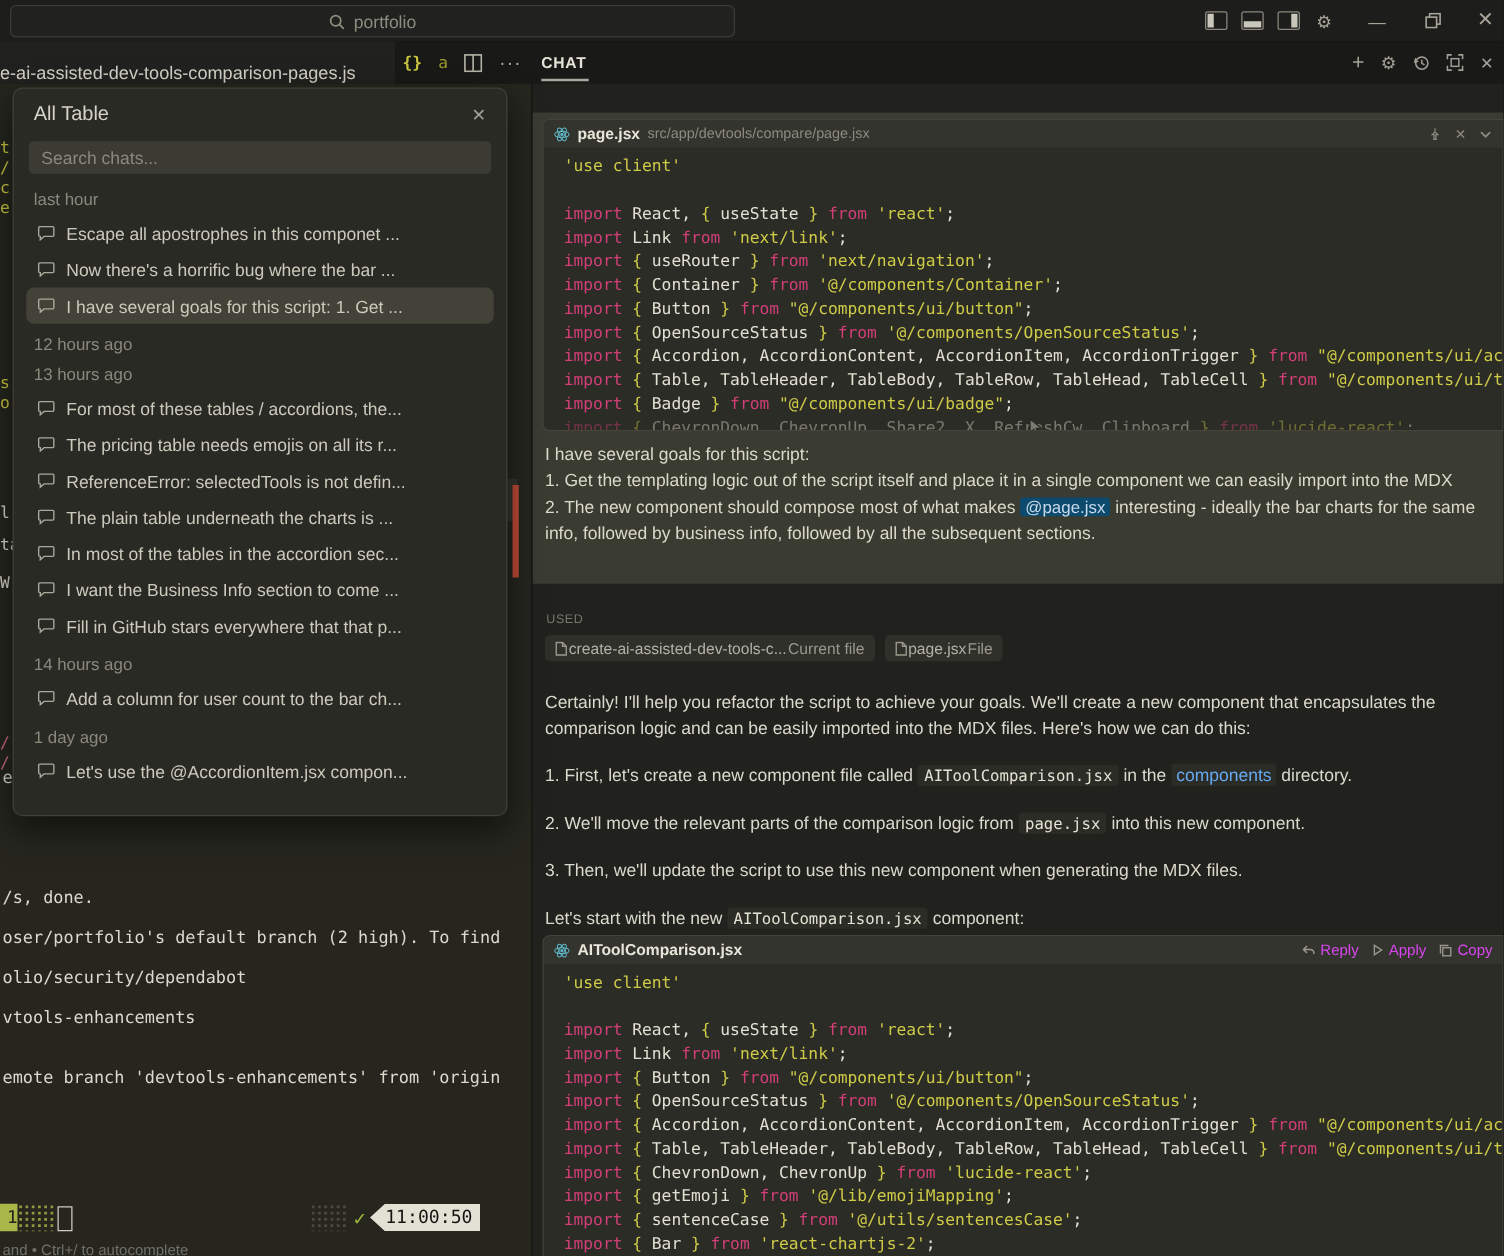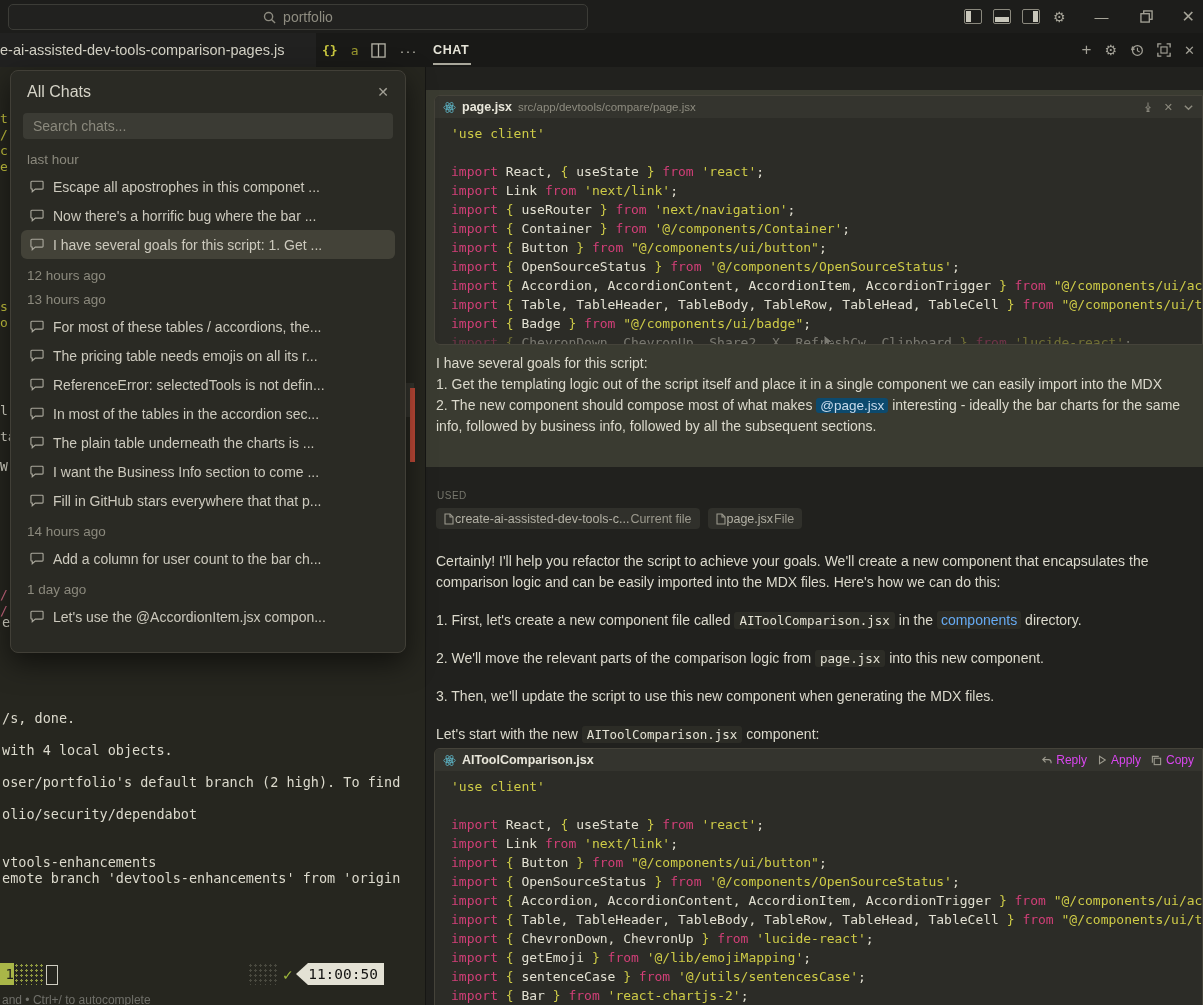--- a/index.html
+++ b/index.html
@@ -12,21 +12,21 @@
   .proj-search{position:absolute;left:8px;top:4px;width:578px;height:24px;background:#21211f;
     border:1px solid #3c3c37;border-radius:5px;display:flex;align-items:center;justify-content:center;
     gap:7px;color:#8e8c80;font-size:14px;cursor:default;}
   .winbtns{position:absolute;right:6px;top:0;height:33px;display:flex;align-items:center;gap:11px;color:#9c9a8e;}
   .dockicon{width:16px;height:13px;border:1.5px solid #8a887d;border-radius:2px;position:relative;}
   .dockicon .fill{position:absolute;background:#c9c7bb;}
   .glyphbtn{font-size:14px;line-height:1;color:#a7a599;padding:0 2px;cursor:default}
 
   
   .tabbar{position:absolute;left:0;top:33px;width:100%;height:34px;background:#191917;}
-  .edit-tab{position:absolute;left:0;top:0;width:316px;height:34px;background:#212120;display:flex;align-items:center;
+  .edit-tab{position:absolute;left:0;top:0;width:316px;height:34px;background:#212120;display:flex;align-items:flex-end;
     overflow:hidden;font-size:14.5px;color:#d3d1c5;white-space:nowrap;}
   .tab-icons{position:absolute;left:322px;top:0;height:34px;display:flex;align-items:center;gap:13px;}
   .braces{font-family:"DejaVu Sans Mono",monospace;font-size:13px;color:#c9c73f;font-weight:bold;}
   .frag-a{font-family:"DejaVu Sans Mono",monospace;font-size:13px;color:#9b992f;}
   .chat-tab{position:absolute;left:433px;top:0;height:34px;display:flex;align-items:center;
     font-size:12.5px;font-weight:bold;letter-spacing:.6px;color:#e6e4d8;}
   .chat-tab-underline{position:absolute;left:433px;top:30px;width:38px;height:2px;background:#a9a79b;}
   .chatpanel-icons{position:absolute;right:8px;top:0;height:34px;display:flex;align-items:center;gap:13px;color:#a3a197;}
 
   
@@ -192,40 +192,39 @@
         <span class="frag" style="left: 0px; top: 392px; color: rgb(220, 218, 205);">W</span>
         <span class="frag" style="left: 0px; top: 520px; color: rgb(208, 106, 132);">/</span>
         <span class="frag" style="left: 0px; top: 536px; color: rgb(208, 106, 132);">/</span>
         <span class="frag" style="left: 398px; top: 332px; color: rgb(155, 153, 47);">ur</span>
       </div>
     <div class="scroll-thumb"></div>
     <div class="err-marker"></div>
     <div class="termlines" id="termlines">
         <div class="termline">ent (use "git add" to track)</div>
         <div class="termline">/s, done.</div>
-        <div class="termline">with 4 local objects.</div>
         <div class="termline">oser/portfolio's default branch (2 high). To find</div>
         <div class="termline">olio/security/dependabot</div>
         <div class="termline">vtools-enhancements</div>
         <div class="termline">emote branch 'devtools-enhancements' from 'origin</div>
       </div>
     <div class="statusbar">
       <span class="seg-green">1</span>
       <span class="seg-dither"></span>
       <span class="term-cursor"></span>
       <span class="seg-dither2"></span>
       <span class="check">✓</span>
       <span class="time-badge">11:00:50</span>
     </div>
     <div class="hint">and • Ctrl+/ to autocomplete</div>
   </div>
 
   <div class="chats-pop">
     <div class="chats-head">
-      <span class="chats-title">All Chats</span>
+      <span class="chats-title">All Table</span>
       <span class="chats-close">✕</span>
     </div>
     <div class="chats-search">
       <input type="text" placeholder="Search chats..." style="">
     </div>
     <div class="chats-list" id="chatlist">
         <div class="group-label">last hour</div>
         <div class="chat-item">
           <svg class="bubble" width="14" height="13" viewBox="0 0 16 15">
             <path d="M2 1.5 h12 a1 1 0 0 1 1 1 v7 a1 1 0 0 1 -1 1 h-8 l-3.5 3 v-3 h-0.5 a1 1 0 0 1 -1 -1 v-7 a1 1 0 0 1 1 -1 Z" fill="none" stroke="#aaa89c" stroke-width="1.3"></path>
@@ -261,27 +260,27 @@
         <div class="chat-item">
           <svg class="bubble" width="14" height="13" viewBox="0 0 16 15">
             <path d="M2 1.5 h12 a1 1 0 0 1 1 1 v7 a1 1 0 0 1 -1 1 h-8 l-3.5 3 v-3 h-0.5 a1 1 0 0 1 -1 -1 v-7 a1 1 0 0 1 1 -1 Z" fill="none" stroke="#aaa89c" stroke-width="1.3"></path>
           </svg>
           <span>ReferenceError: selectedTools is not defin...</span>
         </div>
         <div class="chat-item">
           <svg class="bubble" width="14" height="13" viewBox="0 0 16 15">
             <path d="M2 1.5 h12 a1 1 0 0 1 1 1 v7 a1 1 0 0 1 -1 1 h-8 l-3.5 3 v-3 h-0.5 a1 1 0 0 1 -1 -1 v-7 a1 1 0 0 1 1 -1 Z" fill="none" stroke="#aaa89c" stroke-width="1.3"></path>
           </svg>
+          <span>The plain table underneath the charts is ...</span>
+        </div>
+        <div class="chat-item">
+          <svg class="bubble" width="14" height="13" viewBox="0 0 16 15">
+            <path d="M2 1.5 h12 a1 1 0 0 1 1 1 v7 a1 1 0 0 1 -1 1 h-8 l-3.5 3 v-3 h-0.5 a1 1 0 0 1 -1 -1 v-7 a1 1 0 0 1 1 -1 Z" fill="none" stroke="#aaa89c" stroke-width="1.3"></path>
+          </svg>
           <span>In most of the tables in the accordion sec...</span>
-        </div>
-        <div class="chat-item">
-          <svg class="bubble" width="14" height="13" viewBox="0 0 16 15">
-            <path d="M2 1.5 h12 a1 1 0 0 1 1 1 v7 a1 1 0 0 1 -1 1 h-8 l-3.5 3 v-3 h-0.5 a1 1 0 0 1 -1 -1 v-7 a1 1 0 0 1 1 -1 Z" fill="none" stroke="#aaa89c" stroke-width="1.3"></path>
-          </svg>
-          <span>The plain table underneath the charts is ...</span>
         </div>
         <div class="chat-item">
           <svg class="bubble" width="14" height="13" viewBox="0 0 16 15">
             <path d="M2 1.5 h12 a1 1 0 0 1 1 1 v7 a1 1 0 0 1 -1 1 h-8 l-3.5 3 v-3 h-0.5 a1 1 0 0 1 -1 -1 v-7 a1 1 0 0 1 1 -1 Z" fill="none" stroke="#aaa89c" stroke-width="1.3"></path>
           </svg>
           <span>I want the Business Info section to come ...</span>
         </div>
         <div class="chat-item">
           <svg class="bubble" width="14" height="13" viewBox="0 0 16 15">
             <path d="M2 1.5 h12 a1 1 0 0 1 1 1 v7 a1 1 0 0 1 -1 1 h-8 l-3.5 3 v-3 h-0.5 a1 1 0 0 1 -1 -1 v-7 a1 1 0 0 1 1 -1 Z" fill="none" stroke="#aaa89c" stroke-width="1.3"></path>

